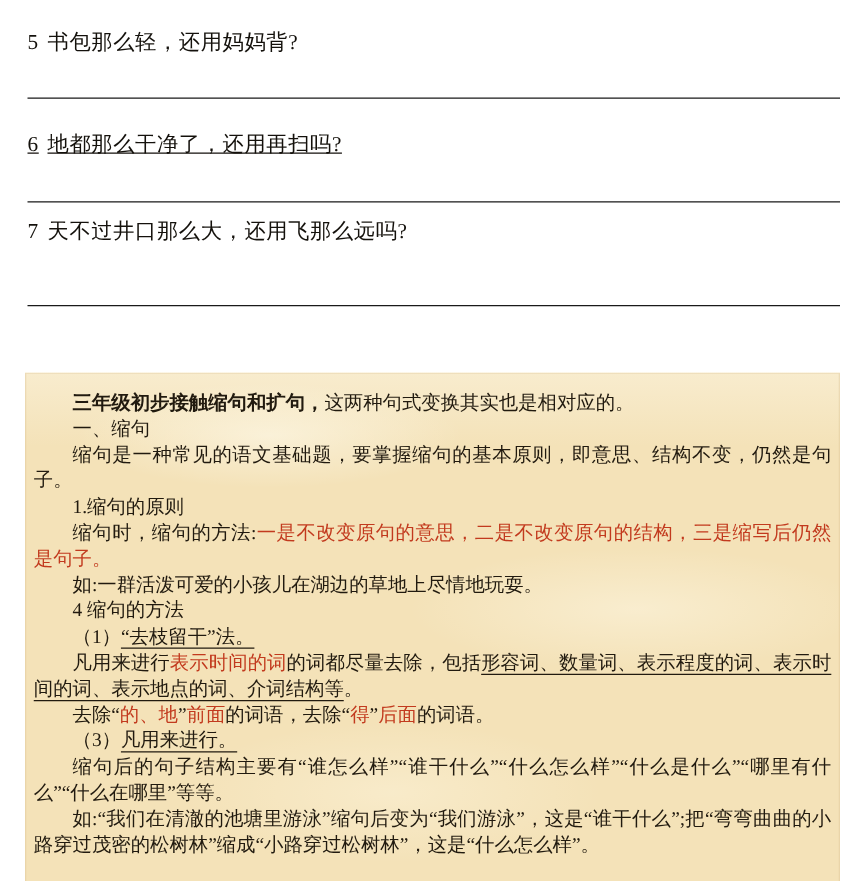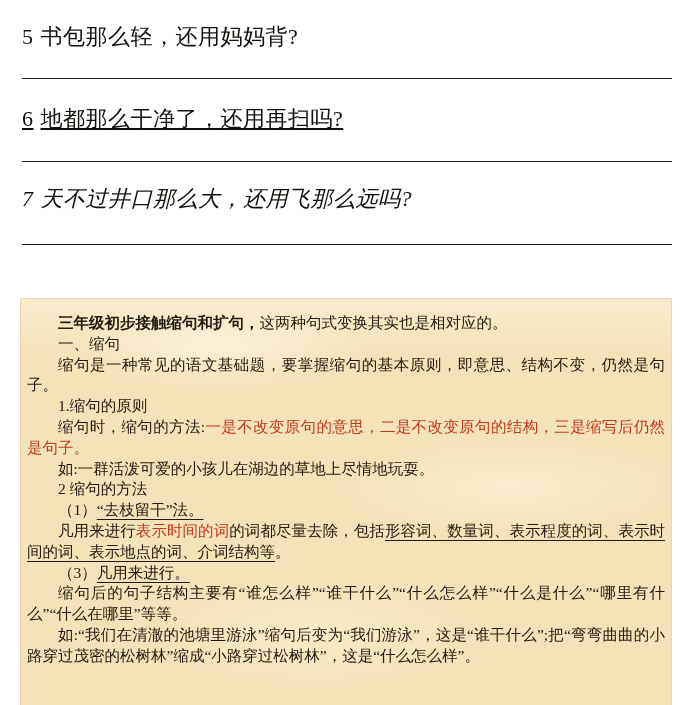--- a/index.html
+++ b/index.html
@@ -9,36 +9,36 @@
     overflow: hidden;
     position: relative;
     font-family: "Liberation Serif", "DejaVu Serif", serif;
     color: #1c1711;
   }
 
   
   .question {
     position: absolute;
     left: 22px;
-    font-size: 22px;
+    font-size: 17px;
     letter-spacing: 0.5px;
     white-space: nowrap;
     color: #14110c;
   }
   .question .qnum { margin-right: 7px; }
   .answer-line {
     position: absolute;
     left: 22px;
     width: 650px;
     height: 0;
     border-top: 1.6px solid var(--line-color, #1a1a1a);
   }
   #q5 { top: 22px; }  #line1 { top: 78px; }
   #q6 { top: 104px; text-decoration: underline; } #line2 { top: 161px; }
-  #q7 { top: 184px; font-style: italic; } #line3 { top: 244px; }
+  #q7 { top: 173px; } #line3 { top: 244px; }
 
   
   .note-box {
     position: absolute;
     left: 20px; top: 298px;
     width: 652px; height: 420px;
     background:
       radial-gradient(ellipse 220px 60px at 30% 12%, rgba(255,252,240,0.55), rgba(255,252,240,0) 70%),
       radial-gradient(ellipse 260px 70px at 75% 45%, rgba(255,250,234,0.45), rgba(255,250,234,0) 70%),
       radial-gradient(ellipse 240px 80px at 45% 80%, rgba(255,248,228,0.4), rgba(255,248,228,0) 70%),
@@ -85,20 +85,21 @@
 </div>
 
 <div class="note-box">
   <div class="note-content">
       <p><span class="s-bold">三年级初步接触缩句和扩句，</span><span>这两种句式变换其实也是相对应的。</span></p>
       <p><span>一、缩句</span></p>
       <p><span>缩句是一种常见的语文基础题，要掌握缩句的基本原则，即意思、结构不变，仍然是句子。</span></p>
       <p><span>1.缩句的原则</span></p>
       <p><span>缩句时，缩句的方法:</span><span class="s-red">一是不改变原句的意思，二是不改变原句的结构，三是缩写后仍然是句子。</span></p>
       <p><span>如:一群活泼可爱的小孩儿在湖边的草地上尽情地玩耍。</span></p>
-      <p><span>2 缩句的方法</span></p>
+      <p><span>4 缩句的方法</span></p>
       <p><span>（1）</span><span class="s-u">“去枝留干”法。</span></p>
       <p><span>凡用来进行</span><span class="s-red">表示时间的词</span><span>的词都尽量去除，包括</span><span class="s-u">形容词、数量词、表示程度的词、表示时间的词、表示地点的词、介词结构等</span><span>。</span></p>
+      <p><span>去除“</span><span class="s-red">的、地</span><span>”</span><span class="s-red">前面</span><span>的词语，去除“</span><span class="s-red">得</span><span>”</span><span class="s-red">后面</span><span>的词语。</span></p>
       <p><span>（3）</span><span class="s-u">凡用来进行。</span></p>
       <p><span>缩句后的句子结构主要有“谁怎么样”“谁干什么”“什么怎么样”“什么是什么”“哪里有什么”“什么在哪里”等等。</span></p>
       <p><span>如:“我们在清澈的池塘里游泳”缩句后变为“我们游泳”，这是“谁干什么”;把“弯弯曲曲的小路穿过茂密的松树林”缩成“小路穿过松树林”，这是“什么怎么样”。</span></p>
     </div>
 </div>
 
 </body></html>

